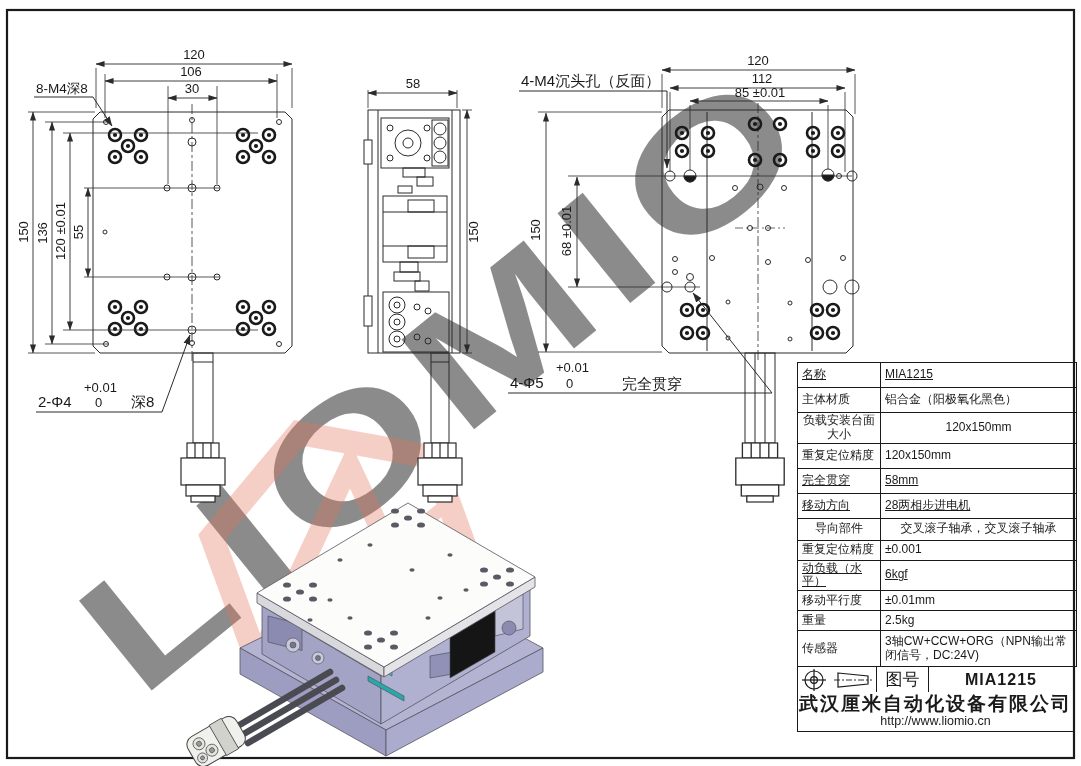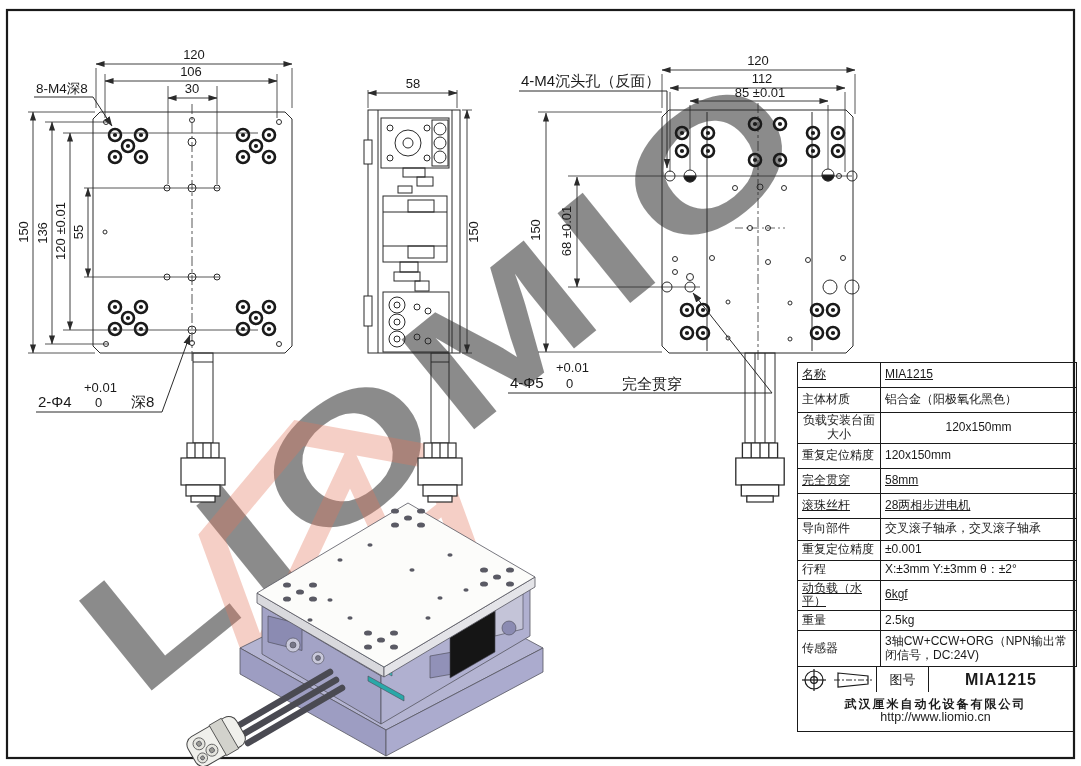--- a/index.html
+++ b/index.html
@@ -9,31 +9,31 @@
   .dim{font-size:13px;}
   .note{font-size:13.5px;}
   .noteBig{font-size:15px;}
   
   .spec-wrap{position:absolute;left:797px;top:362px;width:277px;}
   table.spec{border-collapse:collapse;table-layout:fixed;width:277px;}
   table.spec td{border:1px solid #1a1a1a;padding:1px 4px;font-size:12px;line-height:1.15;
                 overflow:hidden;vertical-align:middle;word-break:break-all;}
   td.lab{width:74px;}
   td.val{width:187px;}
-  tr.h19{height:25px;text-decoration:underline;} tr.h20{height:20px;} tr.h22{height:22px;}
+  tr.h19{height:25px;text-decoration:underline;} tr.h20{height:20px;} tr.h22{height:22px;text-align:center;}
   tr.h25{height:25px;} tr.h26{height:26px;text-align:center;} tr.h36{height:36px;}
   .tb-row{display:flex;border-left:1px solid #1a1a1a;border-right:1px solid #1a1a1a;}
   .tb-cell{border-right:1px solid #1a1a1a;display:flex;align-items:center;justify-content:center;
            font-size:13px;height:25px;box-sizing:border-box;}
   .tb-sym{width:79px;border-right:1px solid #1a1a1a;}
-  .tb-lab{width:52px;font-size:13px;}
+  .tb-lab{width:52px;font-size:17px;}
   .tb-no{flex:1;border-right:none;font-size:16px;font-weight:bold;letter-spacing:1px;}
   .tb-company{border:1px solid #1a1a1a;border-top:none;height:40px;display:flex;flex-direction:column;
               align-items:center;justify-content:center;box-sizing:border-box;}
-  .tb-company .cname{font-size:12px;font-weight:bold;letter-spacing:2px;line-height:1.1;}
+  .tb-company .cname{font-size:19px;font-weight:bold;letter-spacing:2px;line-height:1.1;}
   .tb-company .curl{font-size:12.5px;line-height:1.1;}
 </style>
 </head>
 <body>
 
 <div class="sheet">
 
 <svg width="1081" height="766" viewBox="0 0 1081 766">
   <defs>
     <marker id="ar" viewBox="0 0 10 10" refX="9.5" refY="5" markerWidth="10" markerHeight="10" orient="auto-start-reverse">
@@ -418,38 +418,38 @@
           </tr>
       <tr class="h25">
             <td class="lab">重复定位精度</td>
             <td class="val">120x150mm</td>
           </tr>
       <tr class="h19">
             <td class="lab">完全贯穿</td>
             <td class="val">58mm</td>
           </tr>
       <tr class="h19">
-            <td class="lab">滚珠丝杆</td>
+            <td class="lab">移动方向</td>
             <td class="val">28两相步进电机</td>
           </tr>
       <tr class="h22">
             <td class="lab">导向部件</td>
             <td class="val">交叉滚子轴承，交叉滚子轴承</td>
           </tr>
       <tr class="h20">
             <td class="lab">重复定位精度</td>
             <td class="val">±0.001</td>
           </tr>
-      <tr class="h20">
-            <td class="lab">行程</td>
-            <td class="val">X:±3mm Y:±3mm θ：±2°</td>
-          </tr>
       <tr class="h19">
             <td class="lab">动负载（水平）</td>
             <td class="val">6kgf</td>
+          </tr>
+      <tr class="h20">
+            <td class="lab">移动平行度</td>
+            <td class="val">±0.01mm</td>
           </tr>
       <tr class="h20">
             <td class="lab">重量</td>
             <td class="val">2.5kg</td>
           </tr>
       <tr class="h36">
             <td class="lab">传感器</td>
             <td class="val">3轴CW+CCW+ORG（NPN输出常闭信号，DC:24V)</td>
           </tr>
     </tbody>

